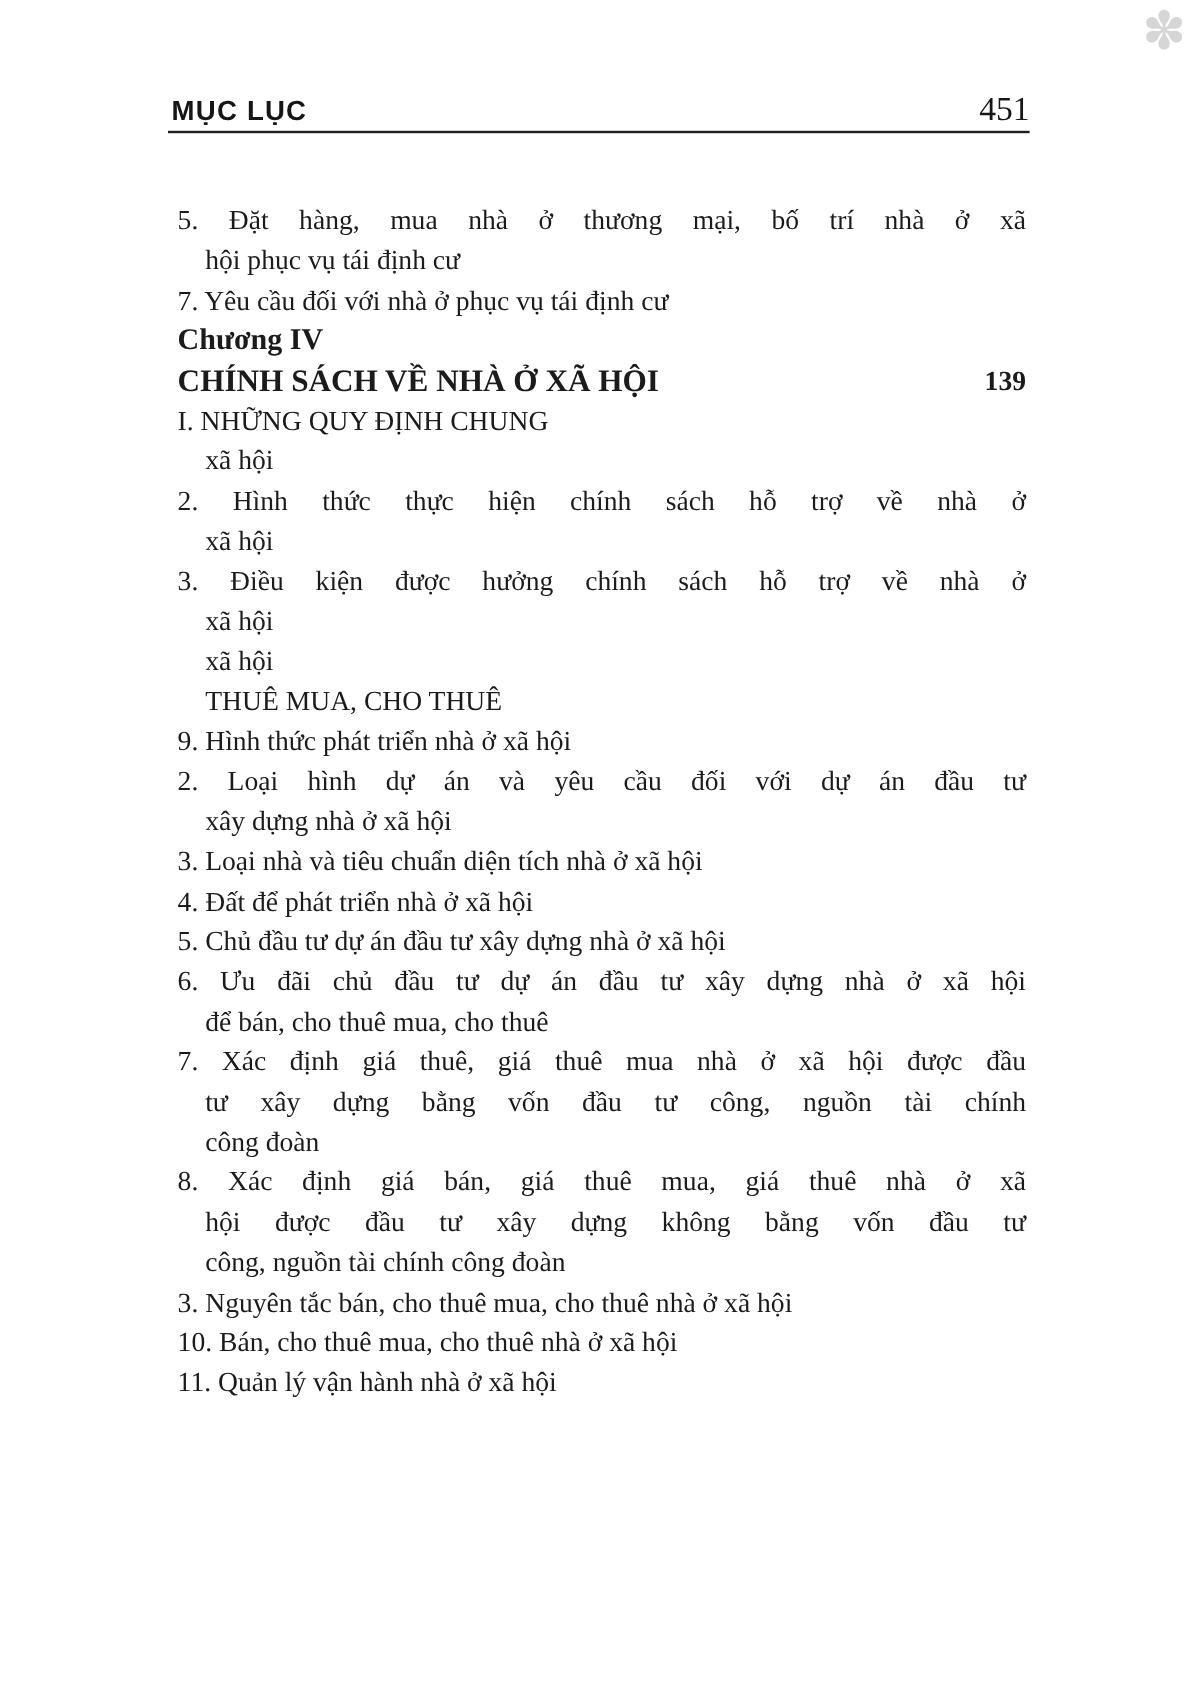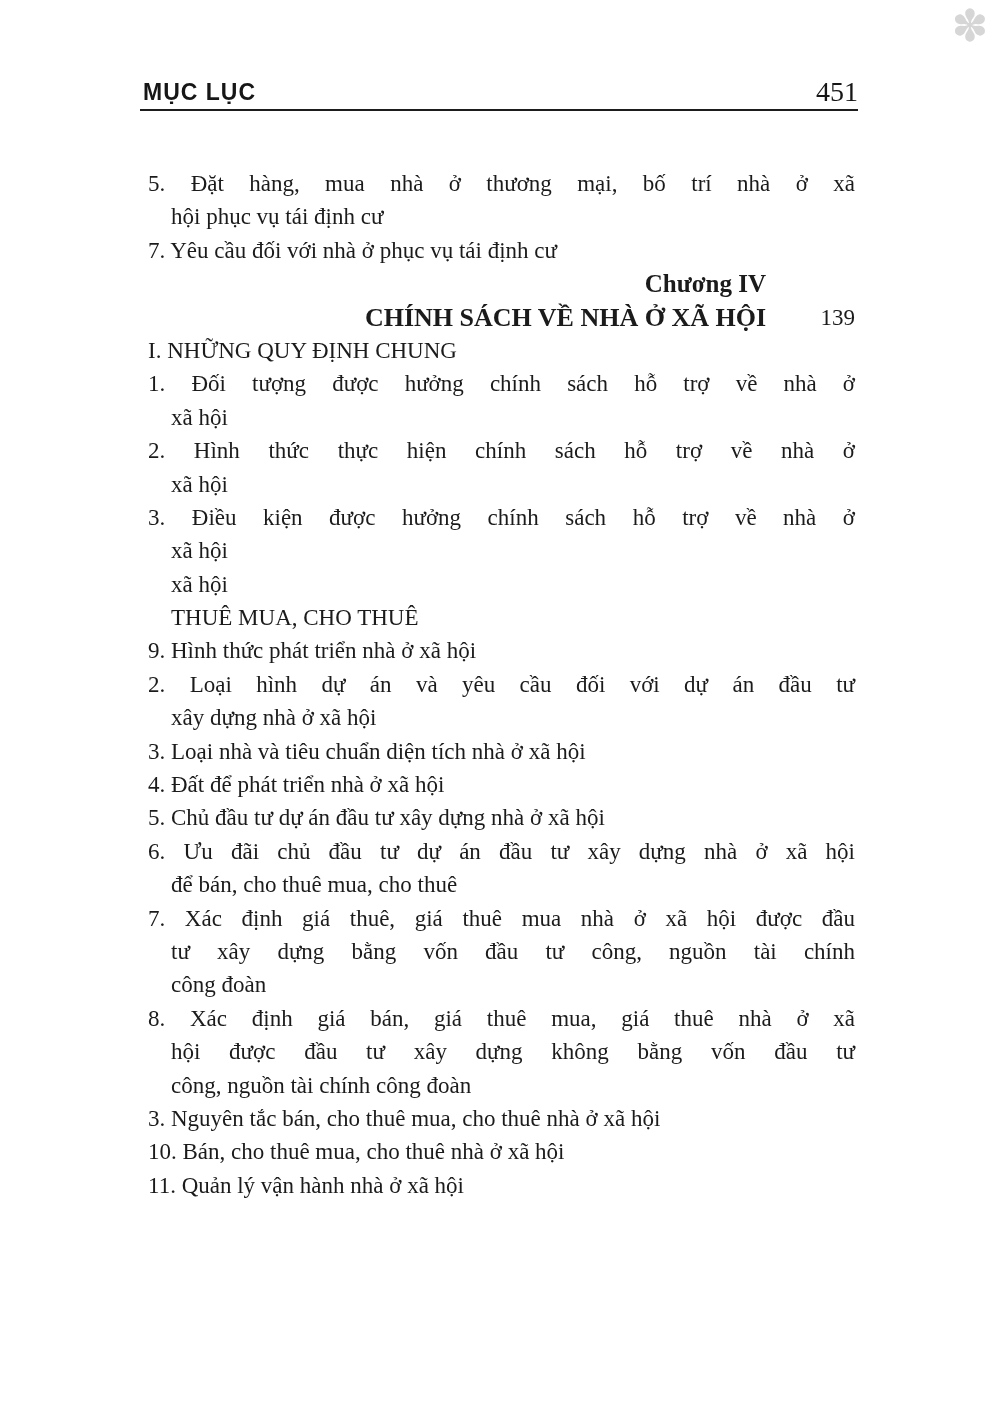--- a/index.html
+++ b/index.html
@@ -45,22 +45,22 @@
   .line .txt{display:inline;}
   .line.indent{padding-left:23px;}
   .line.bold{font-weight:bold;}
   .line.lg{font-size:26px;}
   .line.chap{font-size:25px;}
   
   .line.justify{white-space:normal;text-align:justify;text-align-last:justify;}
   
   .line.page{display:flex;justify-content:space-between;}
   
-  .line.center{text-align:right;padding-right:89px;}
-  .line.center .pg{position:absolute;right:0;top:0;font-size:23px;font-weight:normal;}
+  .line.center{text-align:left;padding-right:89px;}
+  .line.center .pg{position:absolute;right:0;top:0;font-size:23px;font-weight:bold;}
 </style>
 </head>
 <body>
 
 <div class="page">
 
   <div class="watermark" style="color: rgb(214, 214, 214);">✽</div>
 
   <div class="header">
     <span class="header-title">MỤC LỤC</span>
@@ -75,21 +75,20 @@
         <span class="txt">hội phục vụ tái định cư</span>
       </div>
       <div class="line page">
         <span class="txt">7. Yêu cầu đối với nhà ở phục vụ tái định cư</span>
       </div>
       <div class="line center bold chap"><span class="txt">Chương IV</span></div>
       <div class="line center bold lg"><span class="txt">CHÍNH SÁCH VỀ NHÀ Ở XÃ HỘI</span><span class="pg">139</span></div>
       <div class="line page">
         <span class="txt">I. NHỮNG QUY ĐỊNH CHUNG</span>
       </div>
-      <div class="line justify"><span class="txt">1. Đối tượng được hưởng chính sách hỗ trợ về nhà ở</span></div>
       <div class="line page indent">
         <span class="txt">xã hội</span>
       </div>
       <div class="line justify"><span class="txt">2. Hình thức thực hiện chính sách hỗ trợ về nhà ở</span></div>
       <div class="line page indent">
         <span class="txt">xã hội</span>
       </div>
       <div class="line justify"><span class="txt">3. Điều kiện được hưởng chính sách hỗ trợ về nhà ở</span></div>
       <div class="line page indent">
         <span class="txt">xã hội</span>

